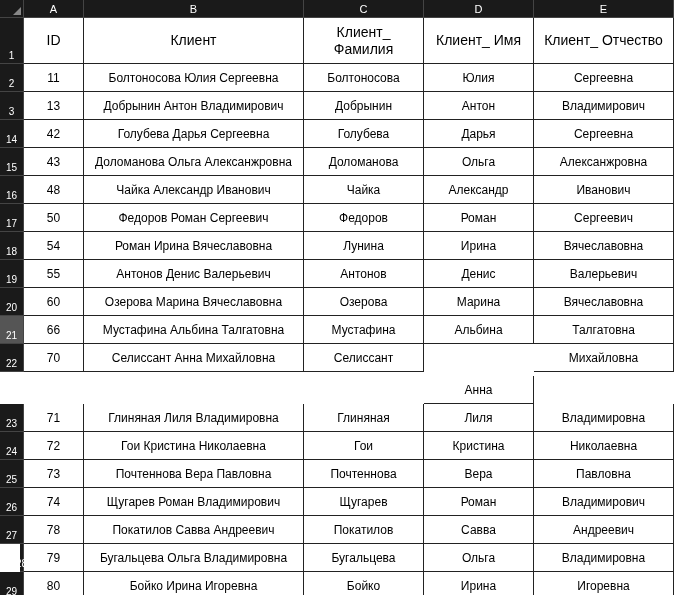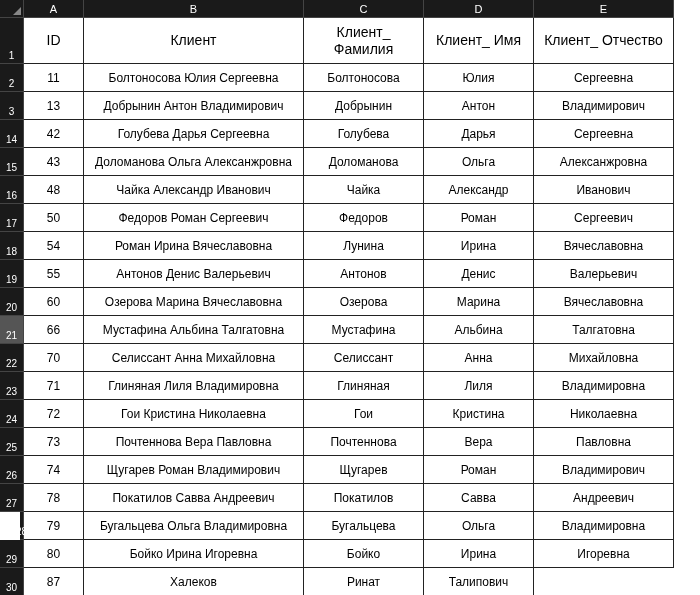--- a/index.html
+++ b/index.html
@@ -153,21 +153,21 @@
     <div class="row-head sel" style="height: 28px;">21</div>
     <div class="cell colA" style="height: 28px;">66</div>
     <div class="cell colB" style="height: 28px;">Мустафина Альбина Талгатовна</div>
     <div class="cell colC" style="height: 28px;">Мустафина</div>
     <div class="cell colD" style="height: 28px;">Альбина</div>
     <div class="cell colE" style="height: 28px;">Талгатовна</div>
     <div class="row-head" style="height: 28px;">22</div>
     <div class="cell colA" style="height: 28px;">70</div>
     <div class="cell colB" style="height: 28px;">Селиссант Анна Михайловна</div>
     <div class="cell colC" style="height: 28px;">Селиссант</div>
-    <div class="cell colD" style="height: 28px;">Анна</div>
+    <div class="cell colD" style="height: 28px; margin-top: 32px;">Анна</div>
     <div class="cell colE" style="height: 28px;">Михайловна</div>
     <div class="row-head" style="height: 28px;">23</div>
     <div class="cell colA" style="height: 28px;">71</div>
     <div class="cell colB" style="height: 28px;">Глиняная Лиля Владимировна</div>
     <div class="cell colC" style="height: 28px;">Глиняная</div>
     <div class="cell colD" style="height: 28px;">Лиля</div>
     <div class="cell colE" style="height: 28px;">Владимировна</div>
     <div class="row-head" style="height: 28px;">24</div>
     <div class="cell colA" style="height: 28px;">72</div>
     <div class="cell colB" style="height: 28px;">Гои Кристина Николаевна</div>

